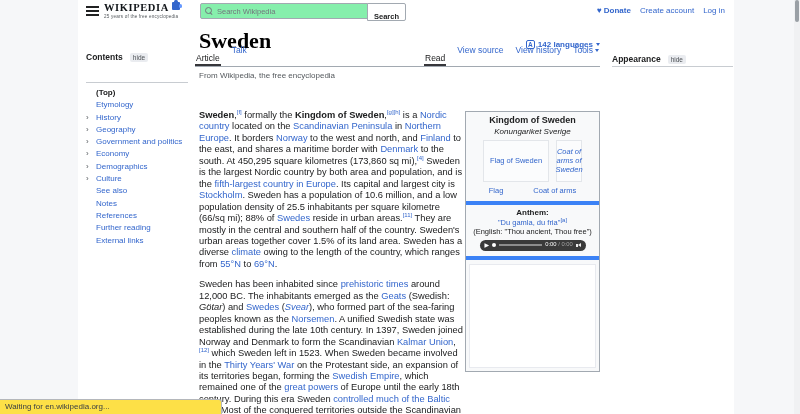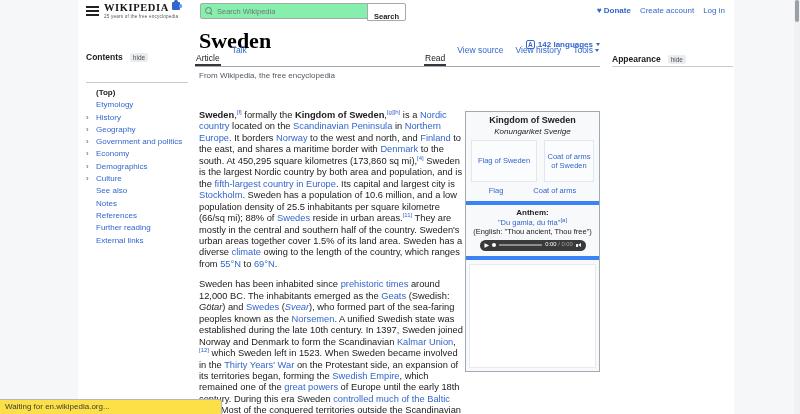--- a/index.html
+++ b/index.html
@@ -77,21 +77,21 @@
   
   .infobox { position:absolute; left:465px; top:111px; width:135px; background:#f8f9fa; border:1px solid #a2a9b1; font-size:7.5px; line-height:9.5px; }
   .ib-sec { padding:3px 3px 4px; text-align:center; }
   .ib-sec.rule { border-top:4px solid #3b82f6; }
   .ib-title { font-size:9px; font-weight:bold; line-height:11px; }
   .ib-native { font-size:8px; font-style:italic; margin-top:1px; }
   .ib-imgrow { display:flex; justify-content:center; align-items:stretch; gap:7px; margin-top:3px; }
   .imgbox { border:1px solid #e3e6ea; background:#fbfcfd; display:flex; align-items:center; justify-content:center; padding:2px; cursor:pointer; }
   .imgbox a { color:#36c; text-decoration:none; font-size:7.5px; line-height:9px; }
   .imgbox.flag { width:66px; height:42px; }
-  .imgbox.coat { width:50px; height:42px; }
+  .imgbox.coat { width:26px; height:42px;font-style:italic; }
   .ib-caprow { display:flex; justify-content:center; gap:30px; margin-top:4px; margin-bottom:2px; }
   .ib-caprow a { color:#36c; text-decoration:none; cursor:pointer; }
   .ib-bold { font-weight:bold; font-size:8px; }
   .ib-bold.bluelink { color:#36c; cursor:pointer; }
   .ib-link { color:#36c; text-decoration:none; cursor:pointer; }
   .player { width:106px; height:11px; margin:3px auto 1px; background:#3a3a3a; border-radius:6px; display:flex; align-items:center; gap:3px; padding:0 5px; }
   .play { color:#fff; font-size:6px; line-height:6px; cursor:pointer; }
   .knob { width:4px; height:4px; background:#fff; border-radius:50%; cursor:pointer; }
   .track { flex:1; height:1.4px; background:#8d8d8d; cursor:pointer; }
   .ptime { font-size:5.8px; color:#fff; white-space:nowrap; }

